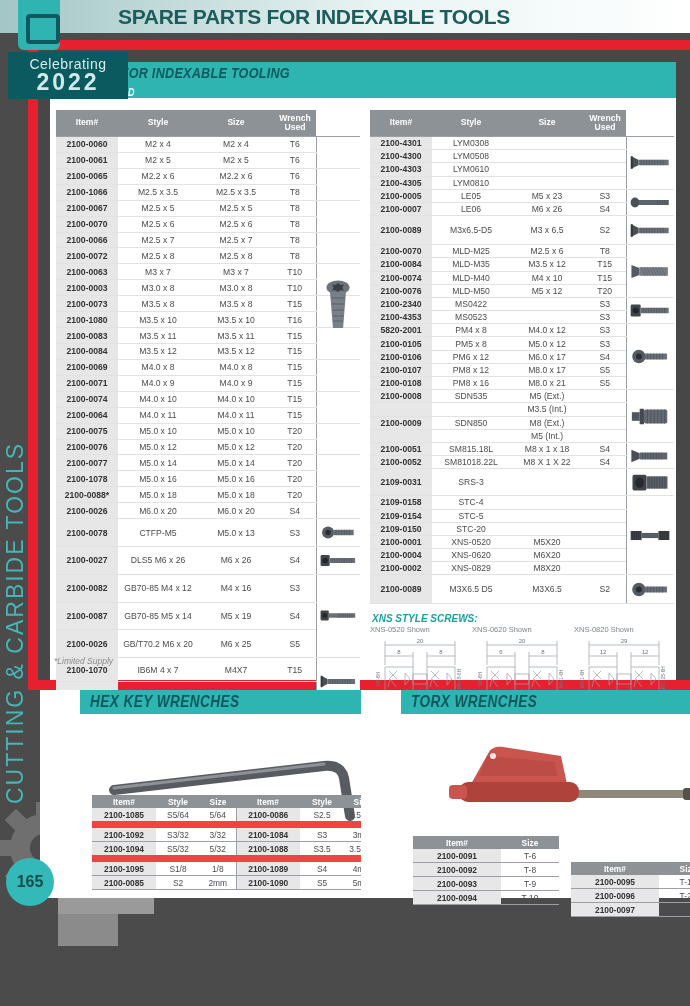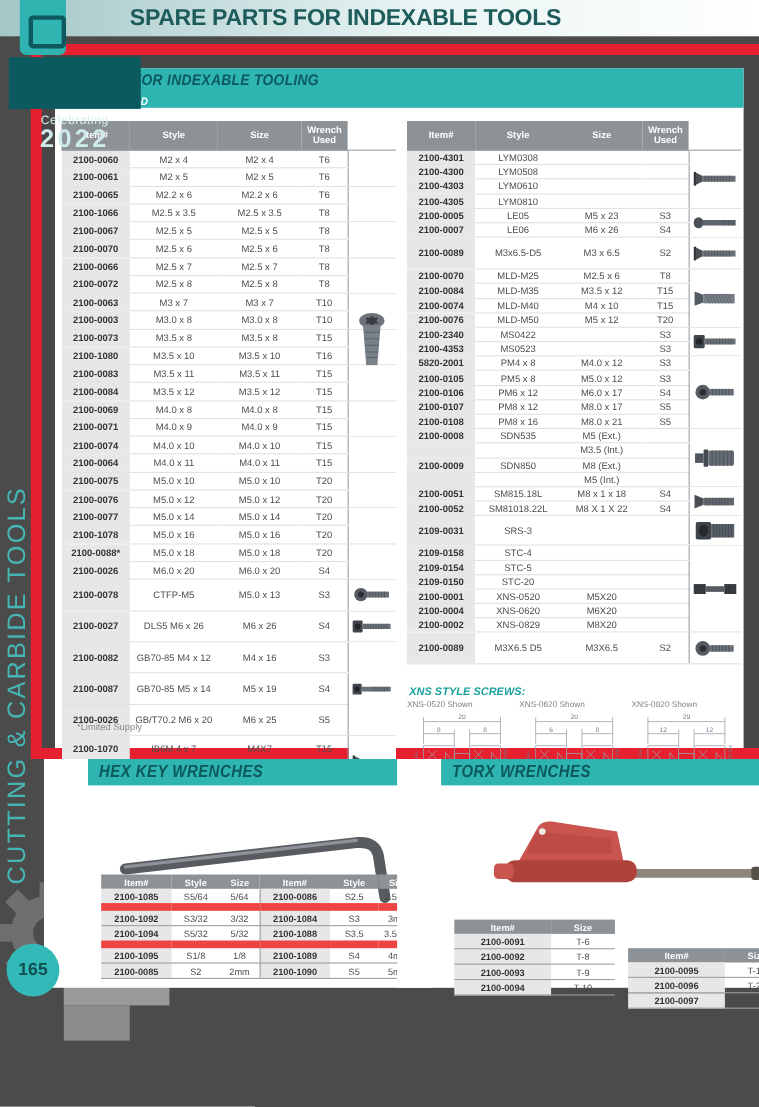--- a/index.html
+++ b/index.html
@@ -9,21 +9,21 @@
   .header-strip{position:absolute;left:0;top:0;width:690px;height:33px;
     background:linear-gradient(90deg,#a3c6c6,#e9f4f4 55%,#ffffff);}
   .page-title{padding-left:118px;line-height:34px;font-size:21px;font-weight:bold;
     color:#1d5c5a;letter-spacing:-0.3px;white-space:nowrap;}
   .anniv-frag{position:absolute;left:18px;top:0;width:42px;height:50px;background:#2fb4b1;
     border-radius:0 0 6px 6px;z-index:4;}
   .anniv-frag:after{content:"";position:absolute;left:8px;top:14px;width:26px;height:22px;
     border:4px solid #0c5a60;border-radius:4px;}
   .logo-box{position:absolute;left:8px;top:52px;width:120px;height:47px;background:#0a5a60;
     z-index:6;color:#d8ecec;text-align:center;}
-  .logo-l1{font-size:11px;padding-top:4px;letter-spacing:.5px;margin-top:48px;}
+  .logo-l1{font-size:14px;padding-top:4px;letter-spacing:.5px;}
   .logo-l2{font-size:23px;font-weight:bold;color:#cfeaea;letter-spacing:3px;line-height:.95;}
   
   .side-text{position:absolute;left:2px;top:368px;height:510px;width:38px;
     writing-mode:vertical-rl;transform:rotate(180deg);text-align:center;
     font-size:23px;color:#46b6b4;letter-spacing:2px;white-space:nowrap;z-index:1;}
   .gear{position:absolute;left:-14px;top:796px;z-index:0;}
   .gray-block1{position:absolute;left:58px;top:888px;width:96px;height:26px;background:#9a9a9a;z-index:0;}
   .gray-block2{position:absolute;left:58px;top:914px;width:60px;height:32px;background:#8b8b8b;z-index:0;}
   .page-num{position:absolute;left:6px;top:858px;width:48px;height:48px;border-radius:50%;
     background:#33bab8;color:#0f4f4e;font-weight:bold;font-size:16px;text-align:center;
@@ -55,29 +55,29 @@
   .imgc svg.float{position:absolute;left:8px;top:-16px;max-width:none;}
   .t-left td{height:13.9px;}
   .t-left tbody:nth-of-type(n+13) td{height:25px;}
   .t-left tbody:nth-of-type(16) td{height:21px;}
   .t-right td{height:12.2px;}
   .t-right tbody:nth-of-type(3) td{height:28px;}
   .t-right tbody:nth-of-type(9) td{height:26px;}
   .t-right tbody:nth-of-type(11) td{height:28px;}
   .right-col{display:flex;flex-direction:column;width:304px;}
   
-  .xns{margin-top:18px;}
+  .xns{margin-top:7px;}
   .xns-title{font-size:10px;font-weight:bold;font-style:italic;color:#1ba19e;margin:2px 0 1px 2px;}
   .xns-row{display:flex;justify-content:space-between;}
   .xns-item{width:100px;text-align:left;}
   .xns-label{font-size:7.5px;color:#7d848a;margin-bottom:1px;}
   .xt{font-size:6px;fill:#6f7680;}
   .xs{font-size:4.6px;fill:#6f7680;}
   
-  .footnote{position:absolute;left:20px;bottom:14px;font-size:8.5px;color:#8a8a8a;}
+  .footnote{position:absolute;left:4px;bottom:14px;font-size:8.5px;color:#8a8a8a;font-style:italic;}
   
   .sub-section{position:absolute;top:690px;height:208px;background:#ffffff;z-index:2;padding-left:40px;}
   .sub-hex{left:40px;width:313px;}
   .sub-torx{left:361px;width:321px;}
   .sub-banner{height:24px;background:#2eb4b1;line-height:24px;padding-left:10px;overflow:hidden;}
   .sub-banner span{display:inline-block;transform:scaleX(.85);transform-origin:left;
     font-size:16px;font-weight:bold;font-style:italic;color:#0d585b;letter-spacing:.5px;}
   .sub-body{position:relative;height:184px;}
   .hex-img{position:absolute;left:16px;top:14px;}
   .hex-table{position:absolute;left:12px;bottom:8px;font-size:8.4px;color:#4c4c4c;}

